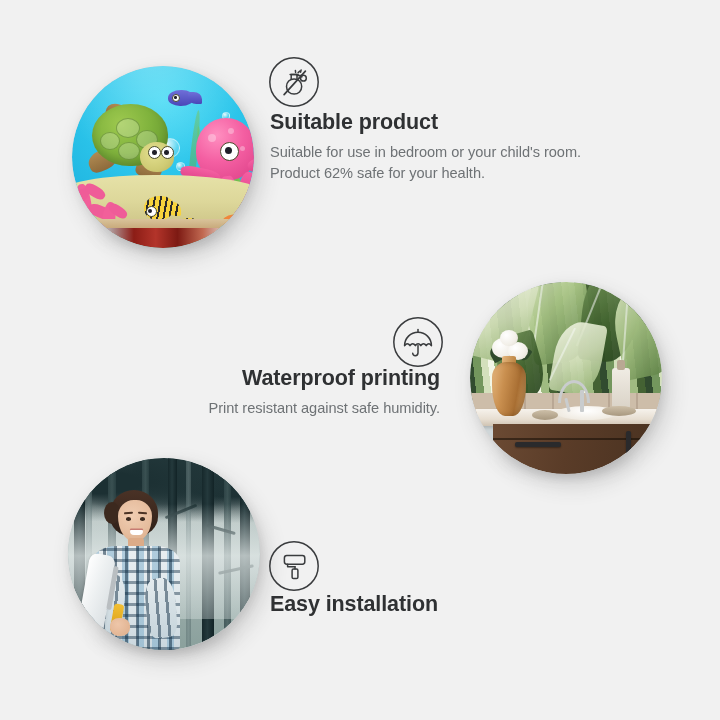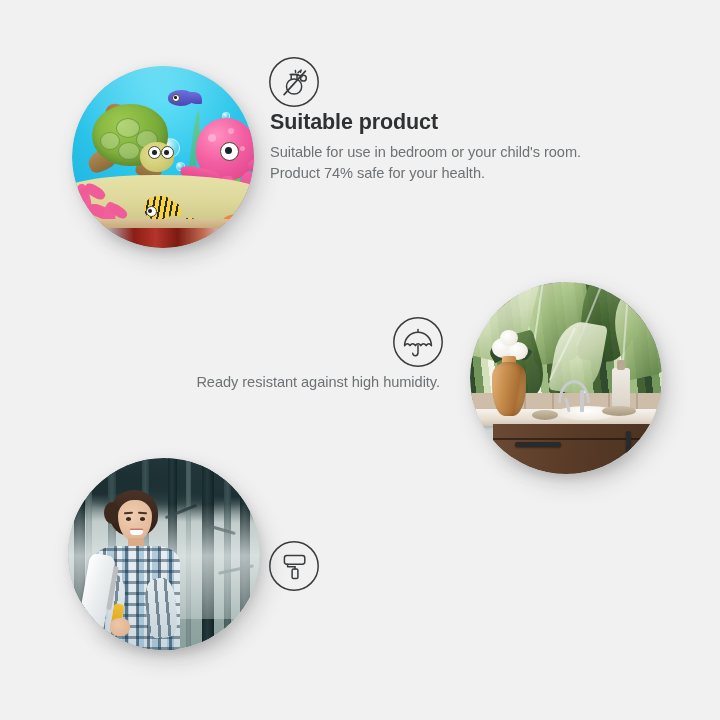--- a/index.html
+++ b/index.html
@@ -422,21 +422,21 @@
         <circle cx="35.4" cy="22.2" r="2.9"></circle>
 
         <path d="M30.1 16.6l1.8-1.6M32.6 16.2l.5-2.1M27.6 16.4l-.2-2"></path>
 
         <path d="M16.1 38.6L37.4 15.1" stroke-width="1.7"></path>
       </svg>
     </div>
 
     <div class="text-block align-left" style="left:270px; top:110px; width:340px;">
       <p class="feat-title">Suitable product</p>
-      <p class="feat-desc">Suitable for use in bedroom or your child's room. Product 74% safe for your health.</p>
+      <p class="feat-desc">Suitable for use in bedroom or your child's room. Product 62% safe for your health.</p>
     </div>
   </div>
 
   <div class="feature">
 
     <div class="soft-shadow" style="left:488px; top:434px; width:156px; height:48px;"></div>
 
     <div class="photo-circle" style="left:470px; top:282px; width:192px; height:192px;">
       <div class="photo-inner">
         <div class="bath-wall"></div>
@@ -484,21 +484,22 @@
 
         <path d="M12.6 29.6c1.6-2.6 3.8-2.6 5.4 0 1.6-2.6 3.8-2.6 5.4 0 1.6-2.6 3.8-2.6 5.4 0 1.6-2.6 3.8-2.6 5.4 0 1.6-2.6 3.8-2.6 5.2 0"></path>
 
         <path d="M26 29.6v7.2c0 1.7-1.2 2.9-2.7 2.9-1.4 0-2.5-1-2.6-2.4"></path>
 
         <path d="M26 16.2v-2.6"></path>
       </svg>
     </div>
 
     <div class="text-block align-right" style="left:150px; top:366px; width:290px;">
-      <p class="feat-desc">Ready resistant against high humidity.</p>
+      <p class="feat-title">Waterproof printing</p>
+      <p class="feat-desc">Print resistant against safe humidity.</p>
     </div>
   </div>
 
   <div class="feature">
 
     <div class="soft-shadow" style="left:84px; top:612px; width:158px; height:48px;"></div>
 
     <div class="photo-circle" style="left:68px; top:458px; width:192px; height:192px;">
       <div class="photo-inner">
         <div class="forest-bg"></div>
@@ -550,16 +551,17 @@
 
         <path d="M19.6 24.2v2.6h7.4"></path>
 
         <path d="M27 26.8v2.2"></path>
 
         <rect x="24.1" y="29" width="5.8" height="9.6" rx="1.4"></rect>
       </svg>
     </div>
 
     <div class="text-block align-left" style="left:270px; top:592px; width:330px;">
+      <p class="feat-title">Easy installation</p>
     </div>
   </div>
 
 </div>
 
 </body></html>

